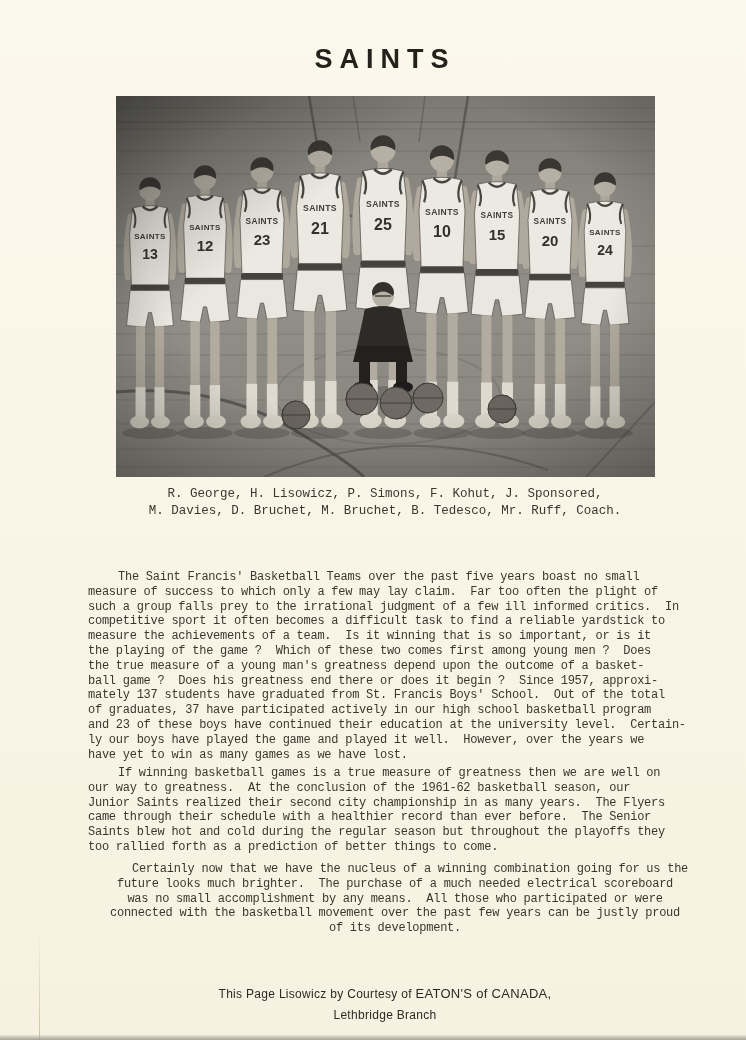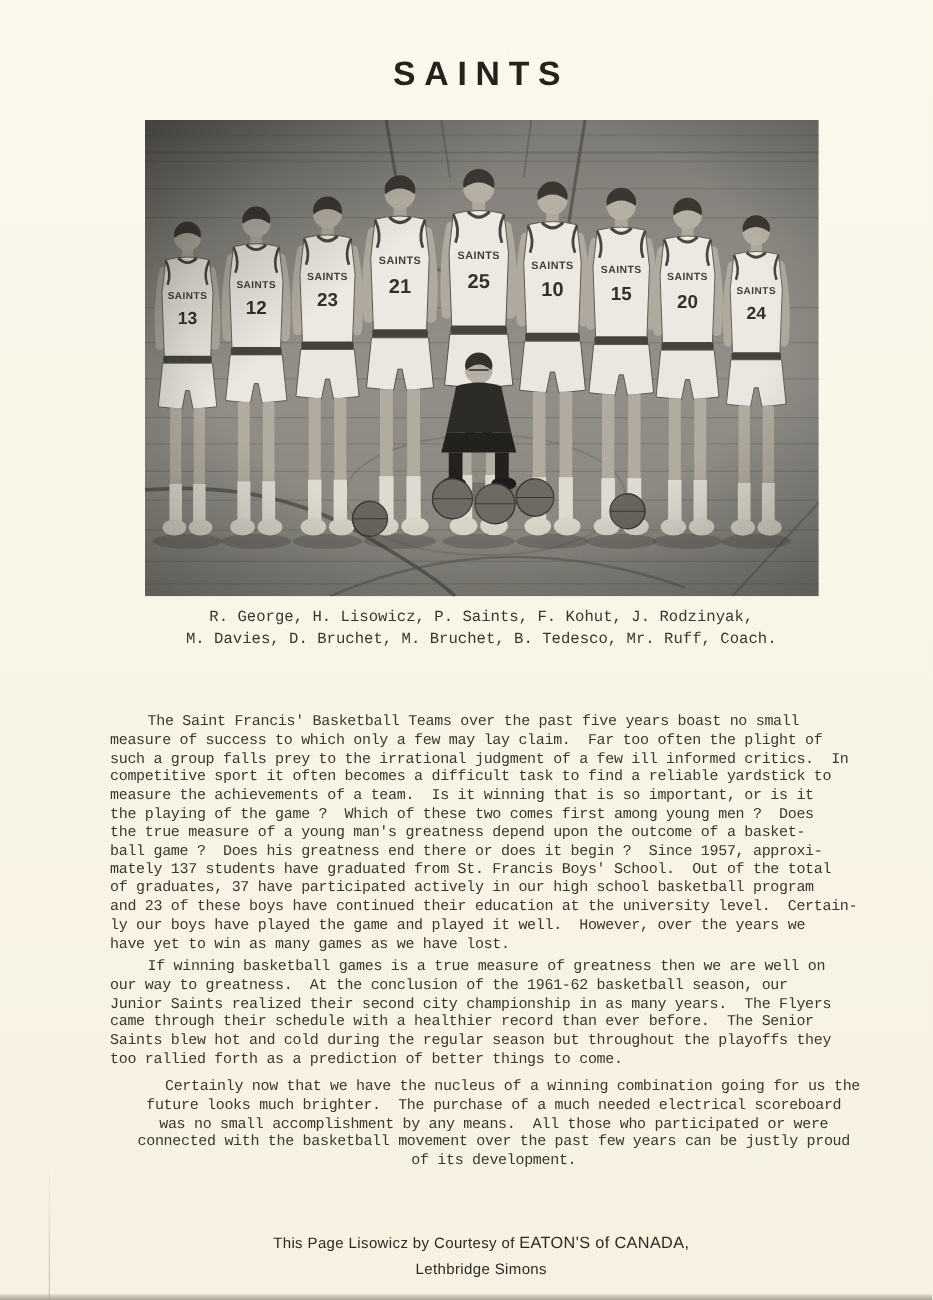--- a/index.html
+++ b/index.html
@@ -190,21 +190,21 @@
       <text class="tn" x="434" y="128" font-size="8.3">SAINTS</text>
       <text class="num" x="434" y="150" font-size="15">20</text>
       <text class="tn" x="489" y="139" font-size="8">SAINTS</text>
       <text class="num" x="489" y="159" font-size="14">24</text>
     </g>
 
     <rect x="0" y="0" width="539" height="381" fill="url(#vigG)"></rect>
     <rect x="0" y="0" width="539" height="381" fill="url(#tlG)"></rect>
   </svg>
 
-  <div class="caption">R. George, H. Lisowicz, P. Saints, F. Kohut, J. Rodzinyak,
+  <div class="caption">R. George, H. Lisowicz, P. Simons, F. Kohut, J. Sponsored,
 M. Davies, D. Bruchet, M. Bruchet, B. Tedesco, Mr. Ruff, Coach.</div>
 
   <div class="para p1">The Saint Francis' Basketball Teams over the past five years boast no small
 measure of success to which only a few may lay claim.  Far too often the plight of
 such a group falls prey to the irrational judgment of a few ill informed critics.  In
 competitive sport it often becomes a difficult task to find a reliable yardstick to
 measure the achievements of a team.  Is it winning that is so important, or is it
 the playing of the game ?  Which of these two comes first among young men ?  Does
 the true measure of a young man's greatness depend upon the outcome of a basket-
 ball game ?  Does his greatness end there or does it begin ?  Since 1957, approxi-
@@ -219,17 +219,17 @@
 came through their schedule with a healthier record than ever before.  The Senior
 Saints blew hot and cold during the regular season but throughout the playoffs they
 too rallied forth as a prediction of better things to come.</div>
   <div class="para p3">Certainly now that we have the nucleus of a winning combination going for us the
 future looks much brighter.  The purchase of a much needed electrical scoreboard
 was no small accomplishment by any means.  All those who participated or were
 connected with the basketball movement over the past few years can be justly proud
 of its development.</div>
 
   <div class="sponsor1"><span>This Page Lisowicz by Courtesy of </span><span class="brand">EATON'S of CANADA,</span></div>
-  <div class="sponsor2">Lethbridge Simons</div>
+  <div class="sponsor2">Lethbridge Branch</div>
 
   <div class="crease"></div>
   <div class="bottom-edge"></div>
 </div>
 
 </body></html>

